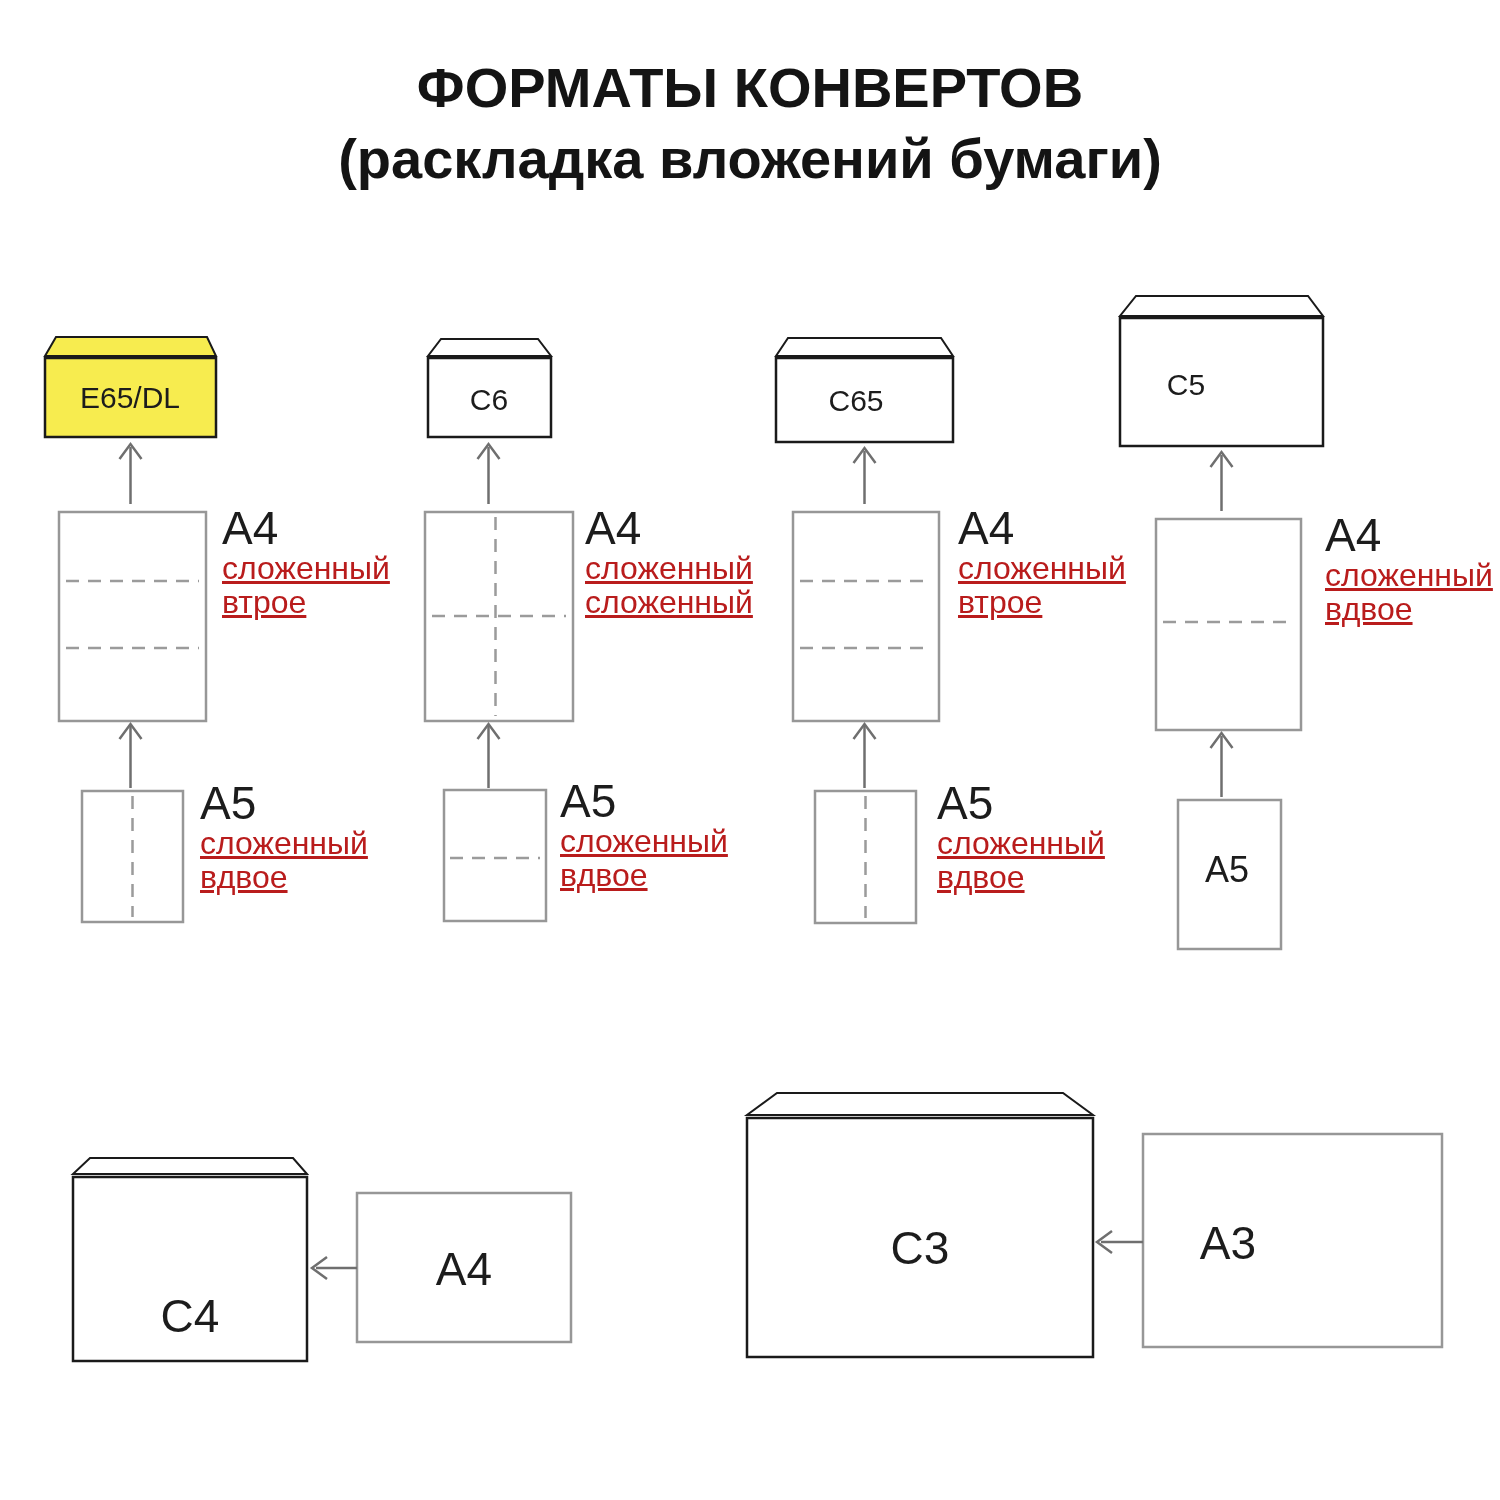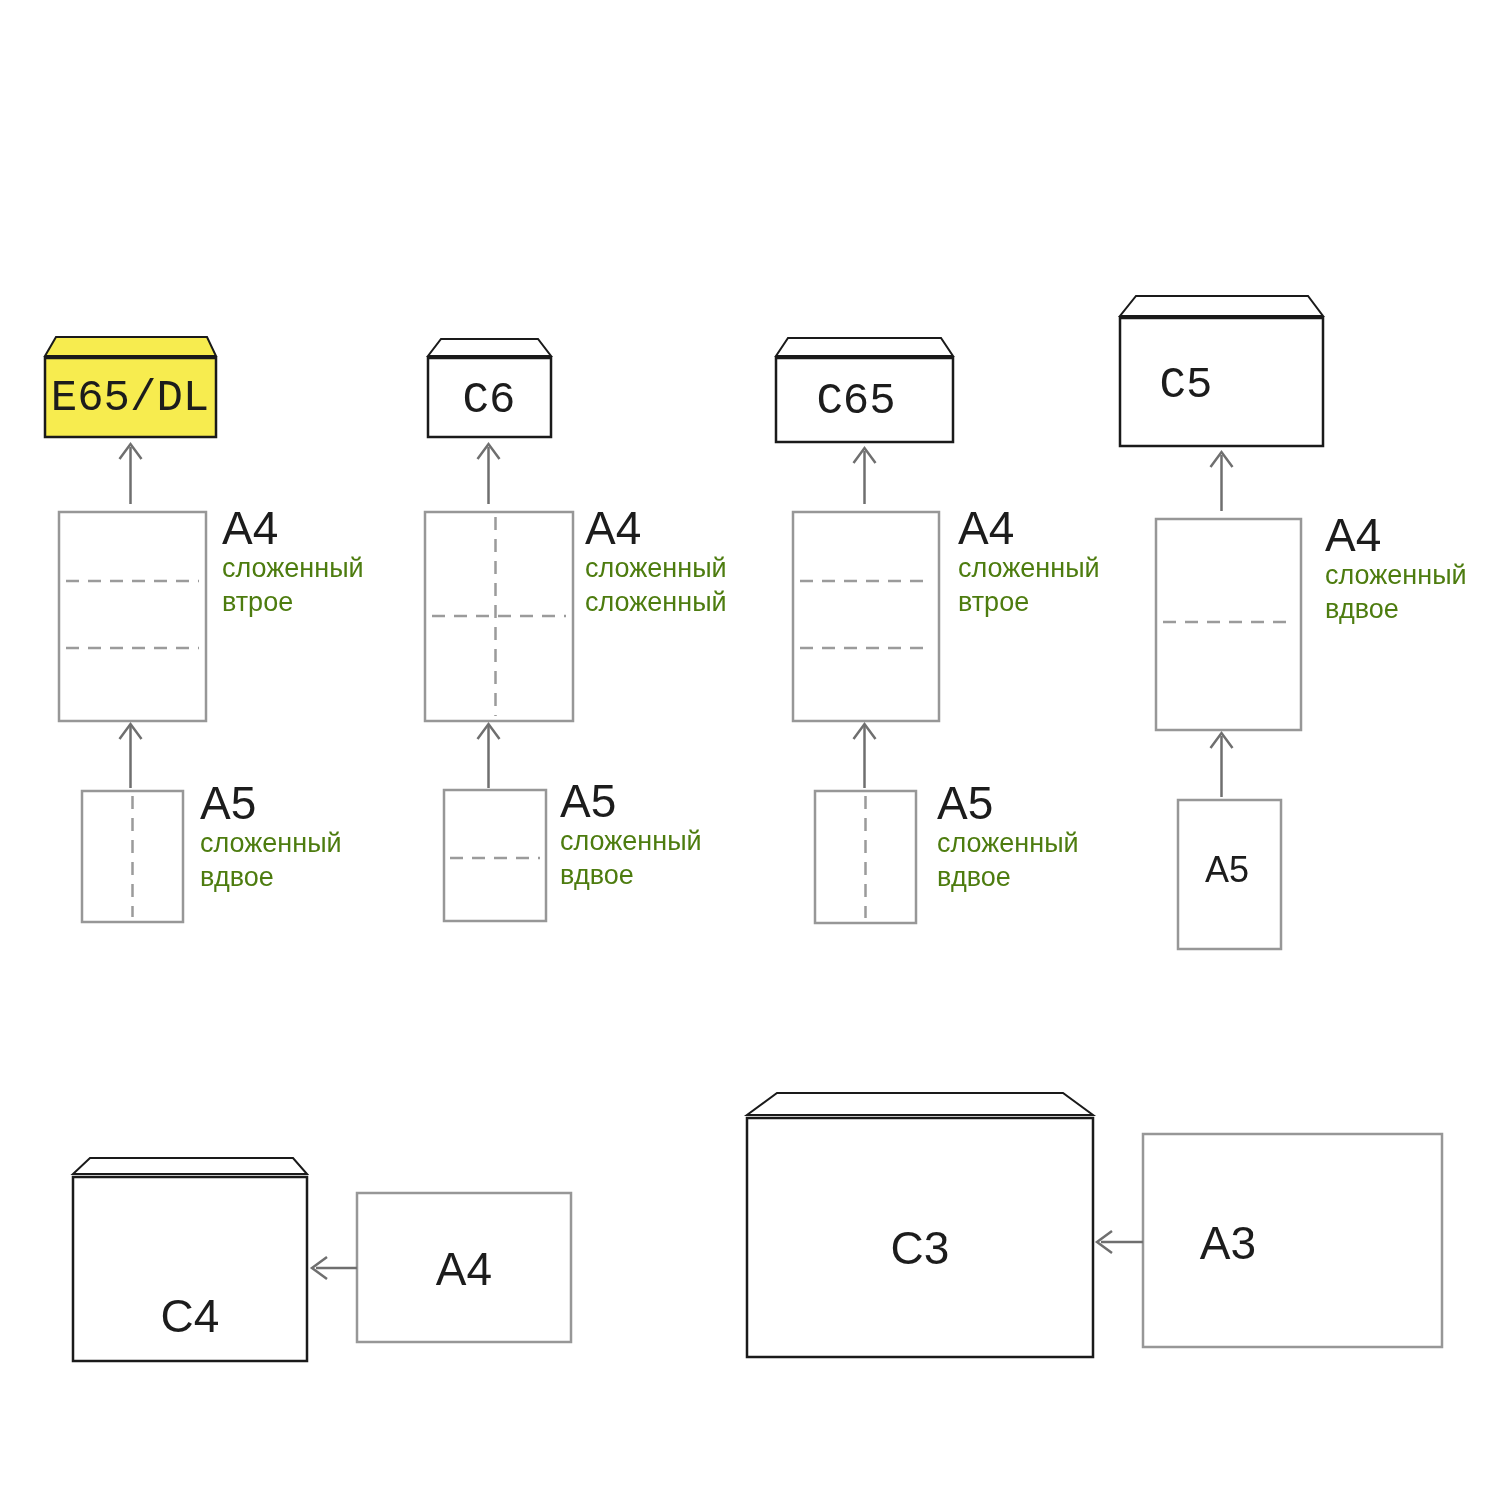--- a/index.html
+++ b/index.html
@@ -9,26 +9,26 @@
   }
   svg.layer{position:absolute;left:0;top:0;width:1500px;height:1500px;}
   .title{
     position:absolute;left:0;top:52px;width:1500px;text-align:center;
     font-size:56px;line-height:71px;font-weight:bold;letter-spacing:0px;color:#141414;
   }
   .env-label{
     position:absolute;transform:translate(-50%,-50%);white-space:nowrap;
     line-height:1;color:#1c1c1c;
   }
-  .f44{font-size:44px;font-family:Liberation Mono, monospace;}
+  .f44{font-size:30px;}
   .f46{font-size:46px;}
   .f36{font-size:36px;}
   .side-label{position:absolute;white-space:nowrap;}
   .side-label .big{font-size:46px;line-height:46px;color:#1c1c1c;}
-  .side-label .small{font-size:27px;line-height:34px;color:#4d7c0f;}
+  .side-label .small{font-size:32px;line-height:34px;color:#b91c1c;text-decoration:underline;}
 </style>
 </head>
 <body>
 
 <div class="stage">
 
   <svg class="layer" viewBox="0 0 1500 1500">
 
     <g>
       <polygon points="56,337 207,337 216,356 45,356" fill="#F7EC4F" stroke="#1a1a1a" stroke-width="2"></polygon>
@@ -114,20 +114,24 @@
       <polygon points="777,1093 1063,1093 1093,1115 747,1115" fill="#ffffff" stroke="#1a1a1a" stroke-width="2"></polygon>
       <rect x="747" y="1118" width="346" height="239" fill="#ffffff" stroke="#1a1a1a" stroke-width="2.5"></rect>
       <rect x="1143" y="1134" width="299" height="213" fill="#ffffff" stroke="#979797" stroke-width="2.5"></rect>
       <g stroke="#6f6f6f" stroke-width="2.5" fill="none">
         <line x1="1101" y1="1242" x2="1143" y2="1242"></line>
         <polyline points="1112,1231 1097,1242 1112,1253"></polyline>
       </g>
     </g>
   </svg>
 
+  <div class="title">
+    <div>ФОРМАТЫ КОНВЕРТОВ</div>
+    <div>(раскладка вложений бумаги)</div>
+  </div>
 
   <div class="env-label f44" style="left:130px;top:398px;">E65/DL</div>
   <div class="env-label f44" style="left:489px;top:400px;">C6</div>
   <div class="env-label f44" style="left:856px;top:401px;">C65</div>
   <div class="env-label f44" style="left:1186px;top:385px;">C5</div>
   <div class="env-label f46" style="left:190px;top:1316px;">C4</div>
   <div class="env-label f46" style="left:920px;top:1248px;">C3</div>
 
   <div class="env-label f46" style="left:464px;top:1269px;">A4</div>
   <div class="env-label f46" style="left:1228px;top:1243px;">A3</div>

